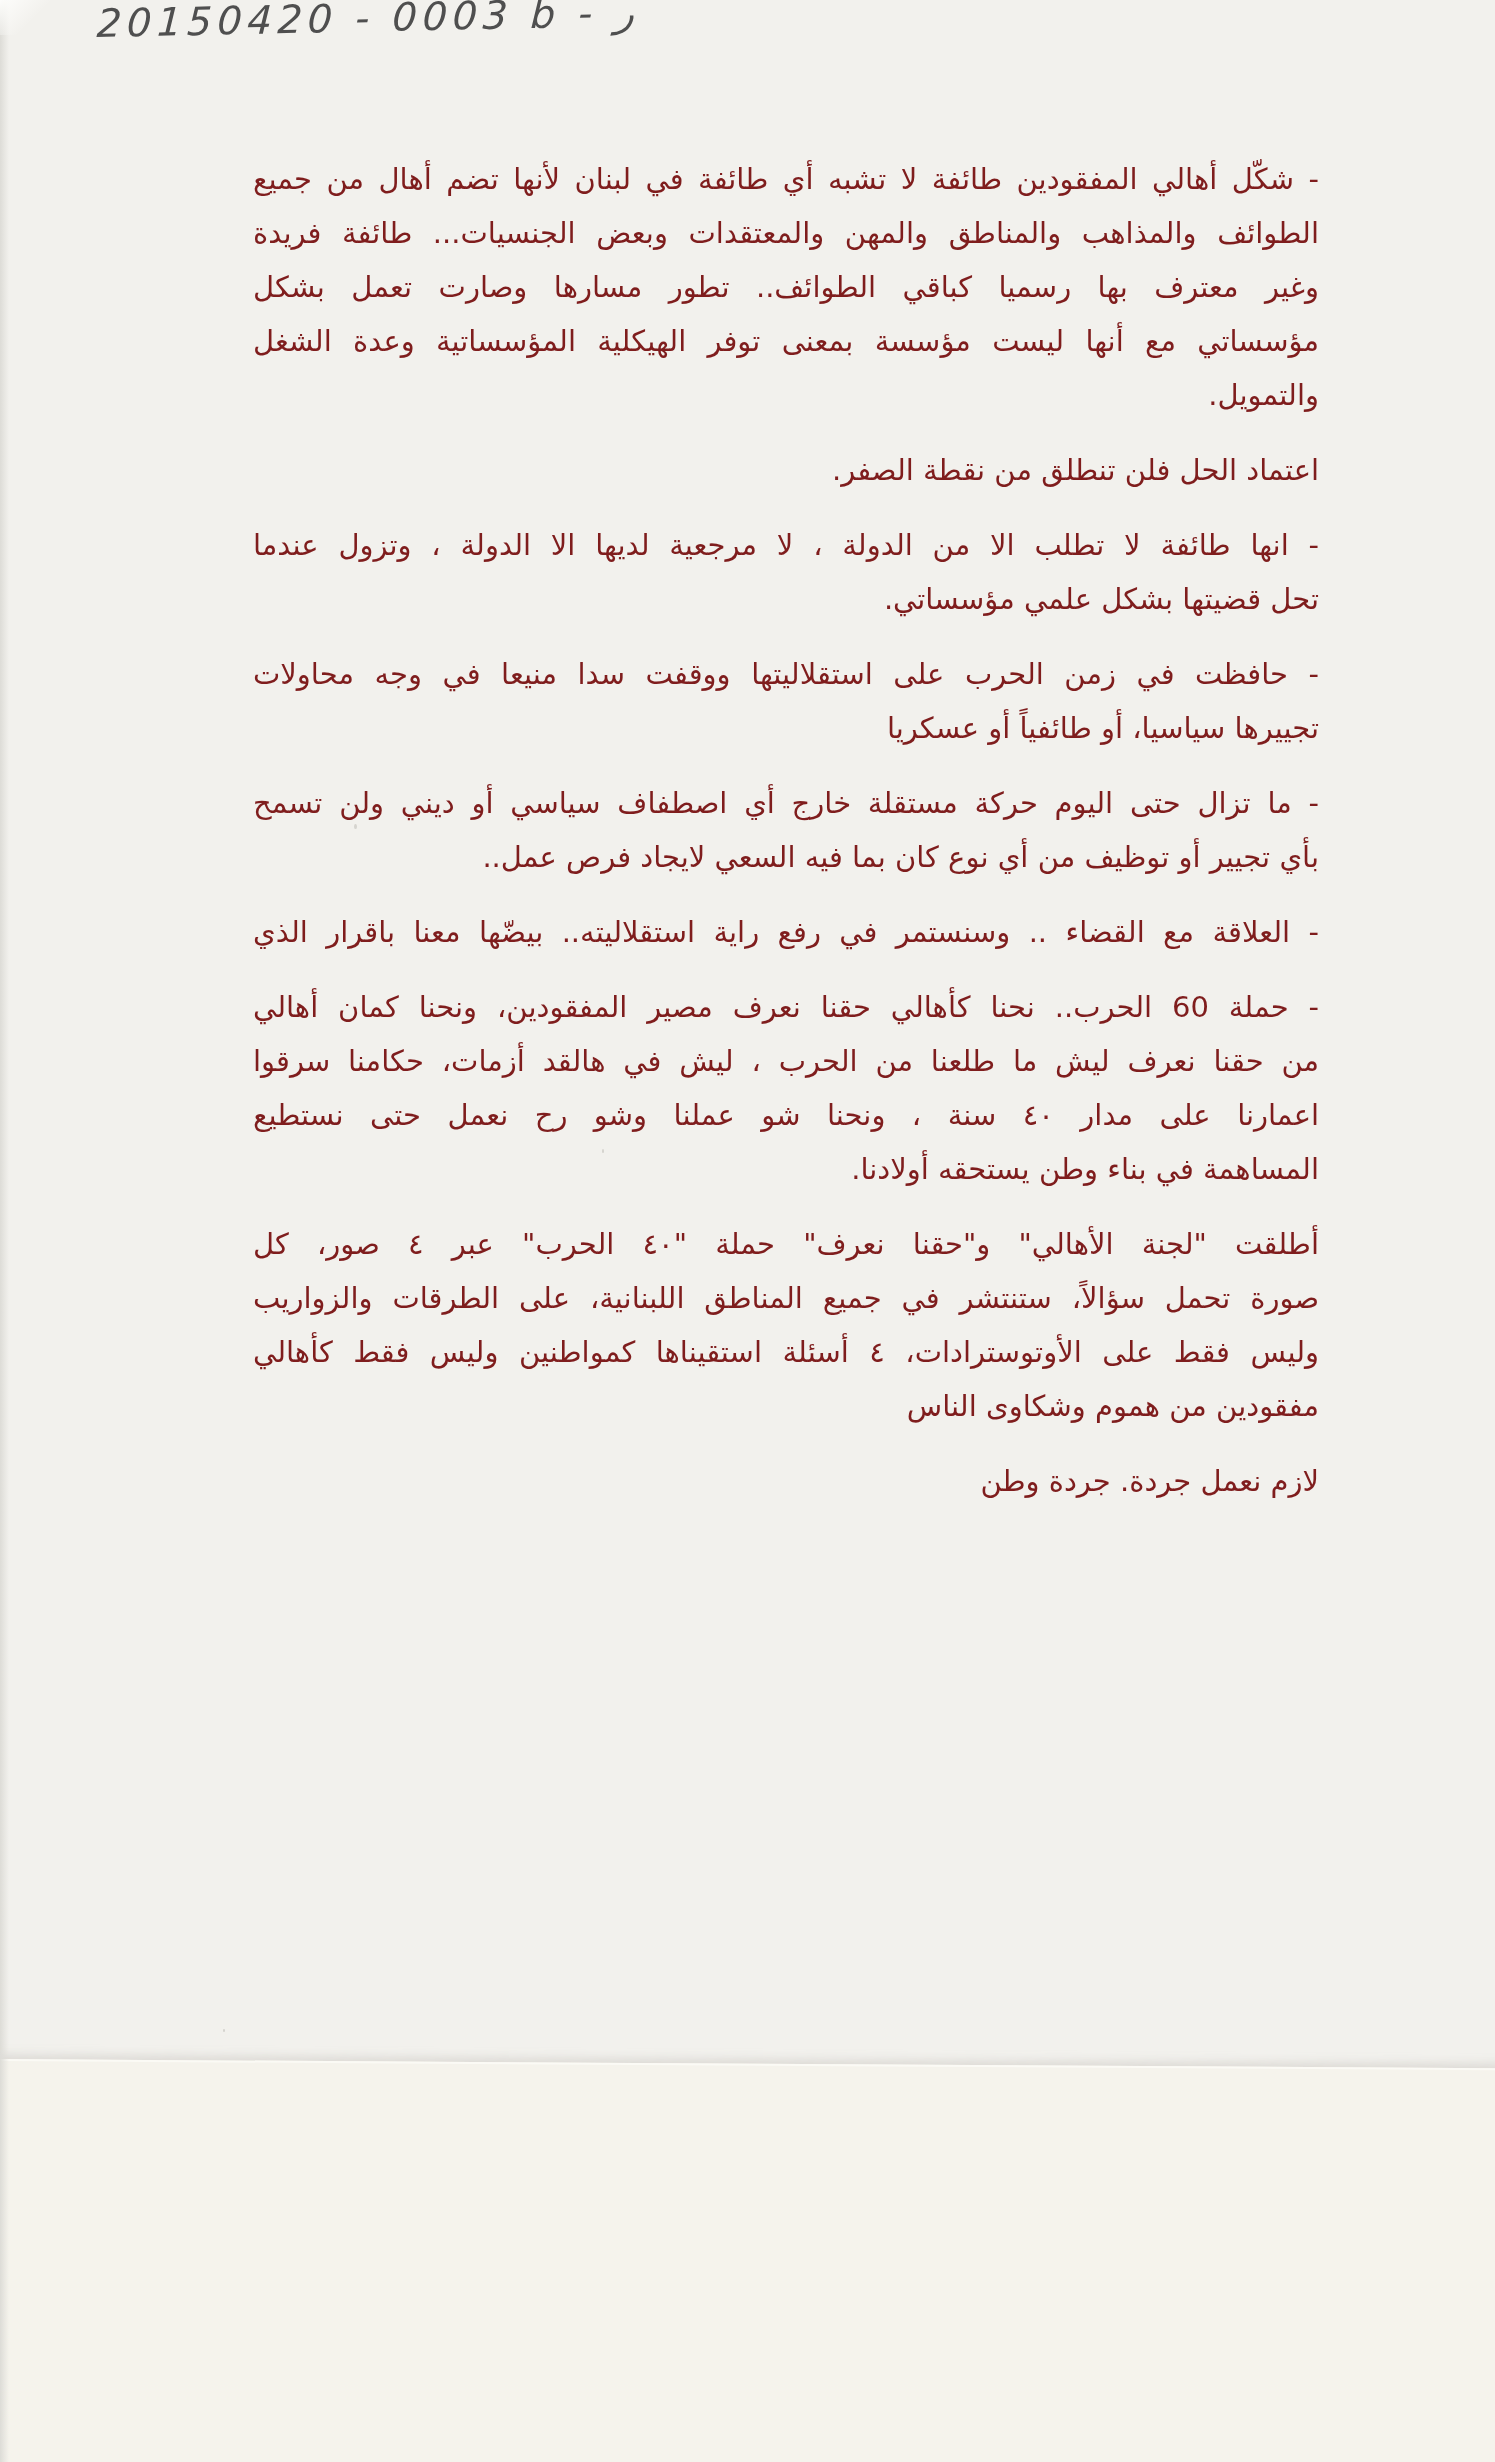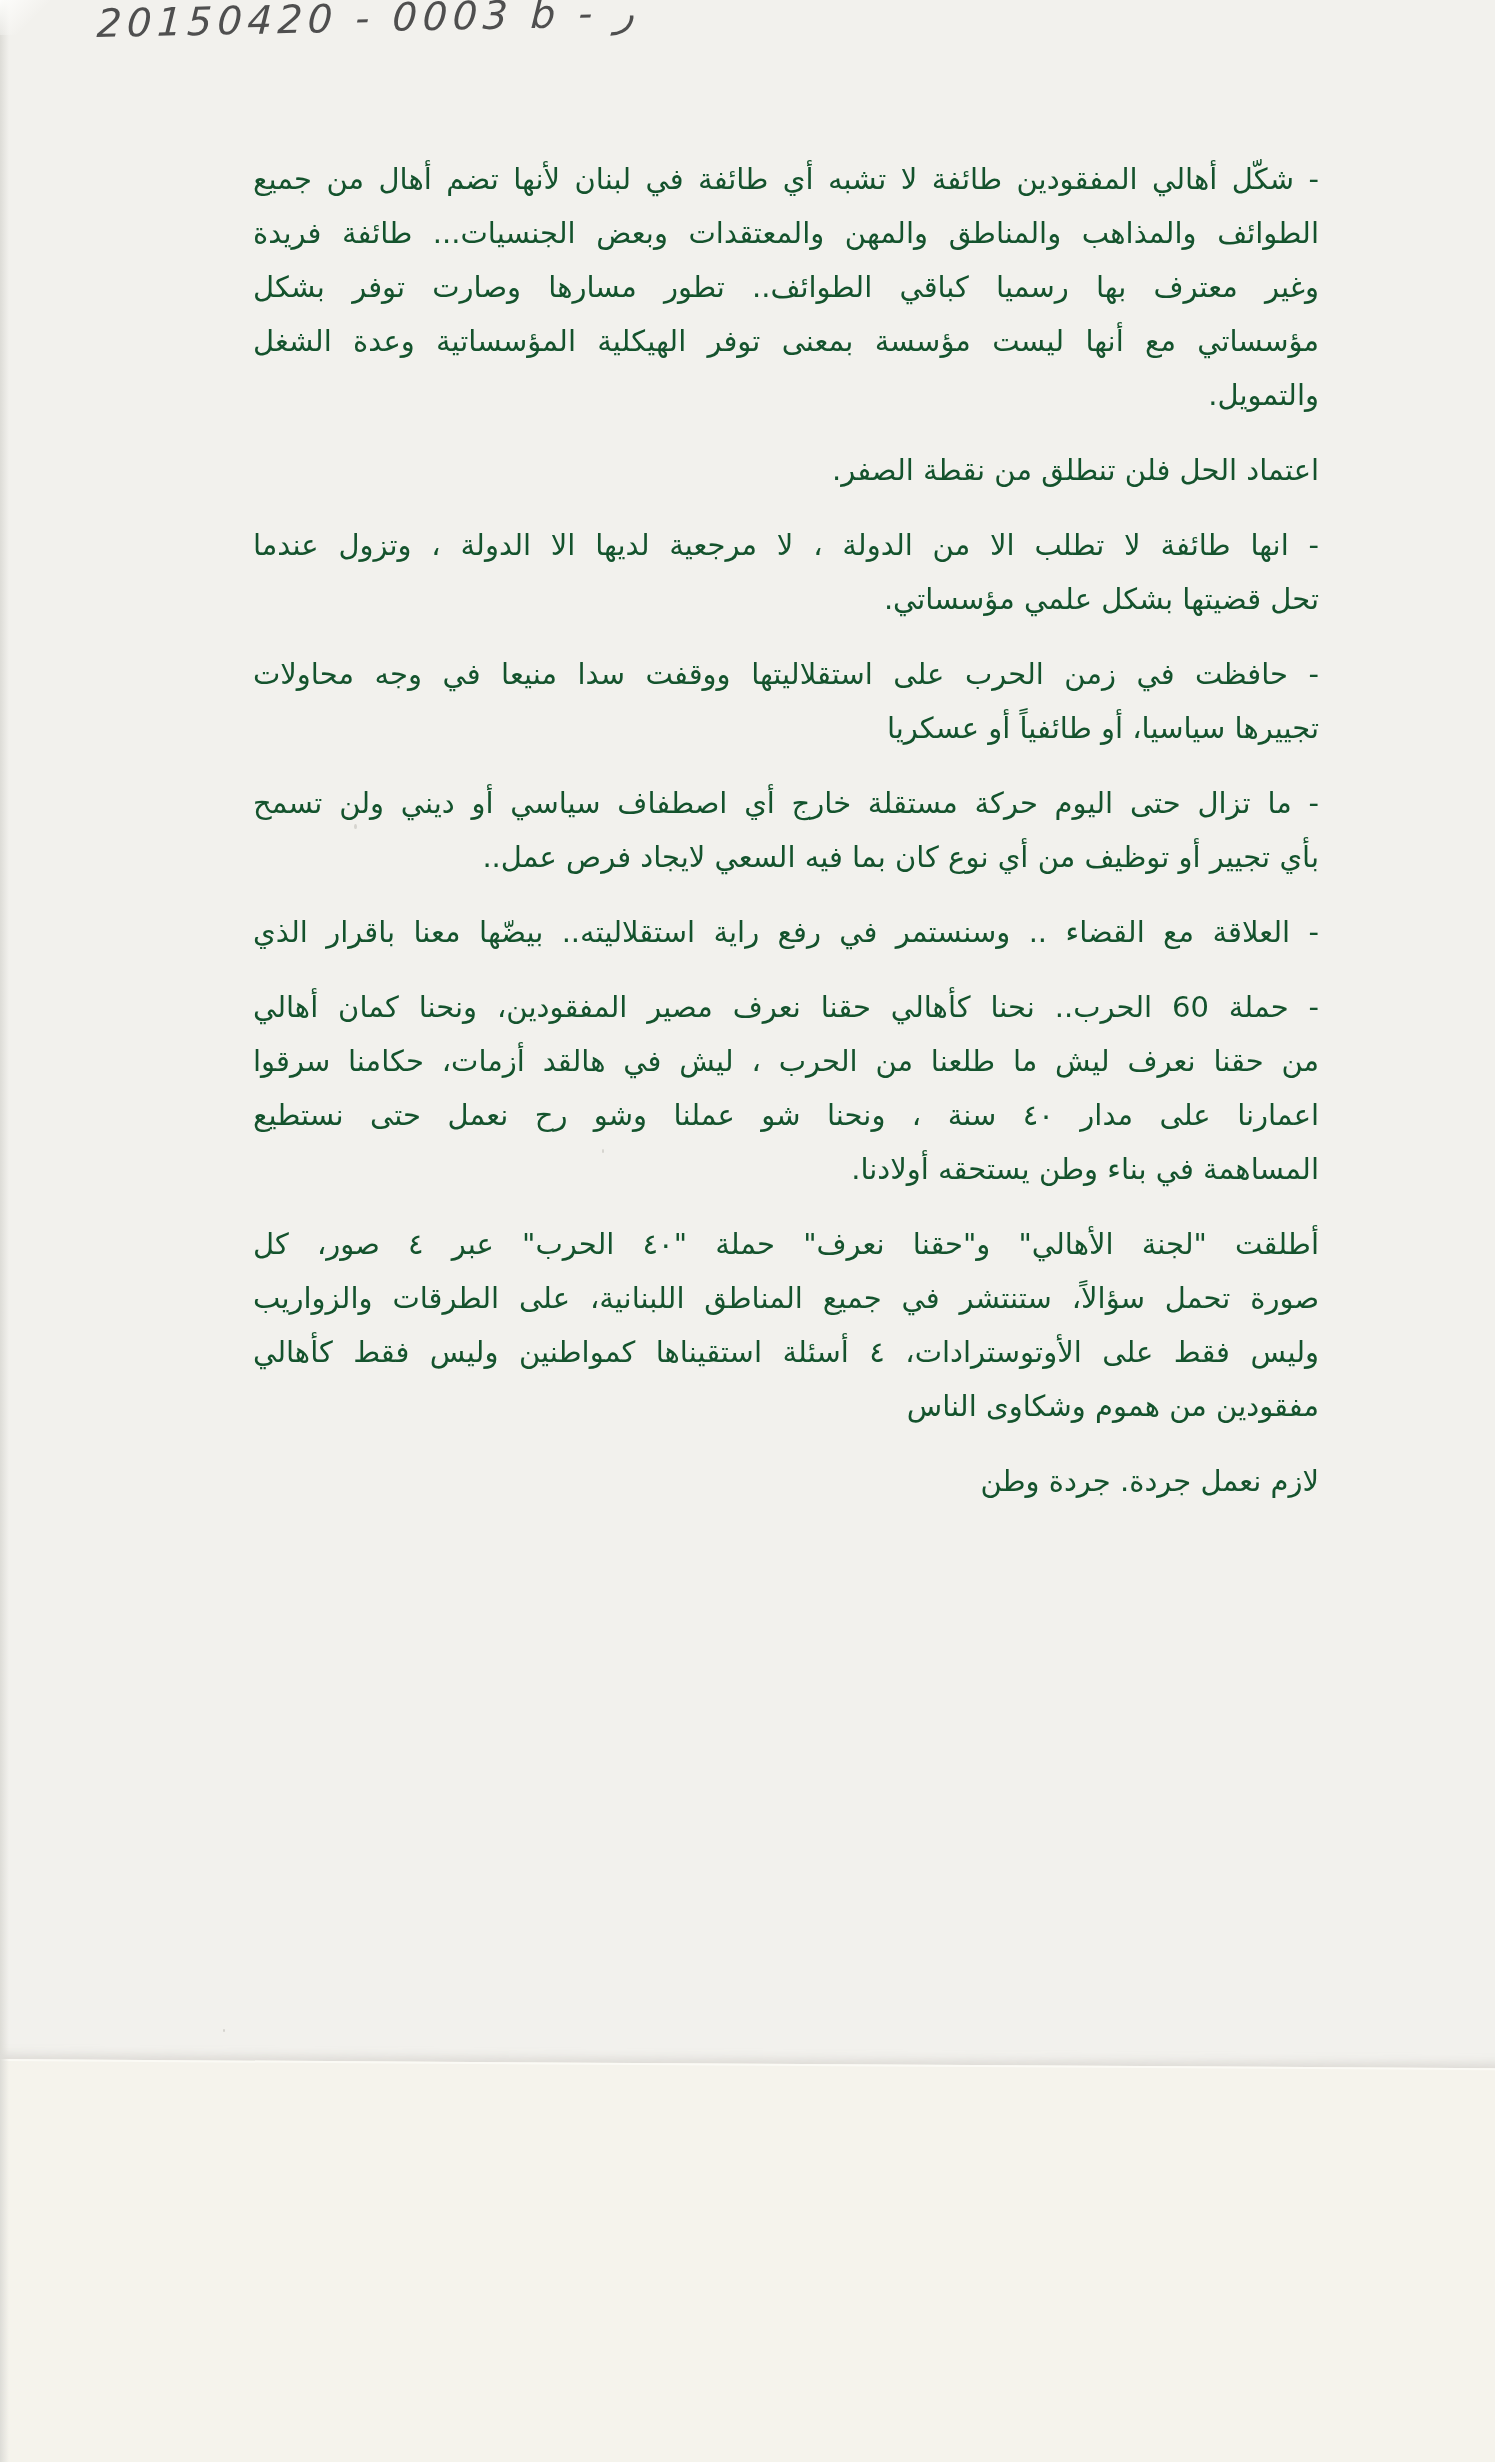--- a/index.html
+++ b/index.html
@@ -54,21 +54,21 @@
     white-space: nowrap;
     direction: ltr;
     unicode-bidi: plaintext;
   }
   .text-body {
     position: absolute;
     top: 152px;
     right: 176px;
     left: 205px;
     direction: rtl;
-    color: #14532d;
+    color: #7f1d1d;
     font-size: 29px;
     line-height: 54px;
     margin-left: 48px;
   }
   .paragraph { margin: 0 0 21px 0; }
   .line { direction: rtl; }
   .line.justified {
     text-align: justify;
     text-align-last: justify;
   }
@@ -91,21 +91,21 @@
   <div class="paper-lower"></div>
   <div class="left-edge"></div>
   <div class="top-corner"></div>
 
   <div class="handwriting">20150420 - 0003 b - ر</div>
 
   <div class="text-body" id="text-body">
       <div class="paragraph">
         <div class="line justified">- شكّل أهالي المفقودين طائفة لا تشبه أي طائفة في لبنان لأنها تضم أهال من جميع</div>
         <div class="line justified">الطوائف والمذاهب والمناطق والمهن والمعتقدات وبعض الجنسيات... طائفة فريدة</div>
-        <div class="line justified">وغير معترف بها رسميا كباقي الطوائف.. تطور مسارها وصارت توفر بشكل</div>
+        <div class="line justified">وغير معترف بها رسميا كباقي الطوائف.. تطور مسارها وصارت تعمل بشكل</div>
         <div class="line justified">مؤسساتي مع أنها ليست  مؤسسة بمعنى توفر الهيكلية المؤسساتية وعدة الشغل</div>
         <div class="line lastline">والتمويل.</div>
       </div>
       <div class="paragraph">
         <div class="line lastline">اعتماد الحل فلن تنطلق من نقطة الصفر.</div>
       </div>
       <div class="paragraph">
         <div class="line justified">- انها طائفة لا  تطلب الا من الدولة ، لا مرجعية لديها الا الدولة ،  وتزول عندما</div>
         <div class="line lastline">تحل قضيتها بشكل علمي مؤسساتي.</div>
       </div>

